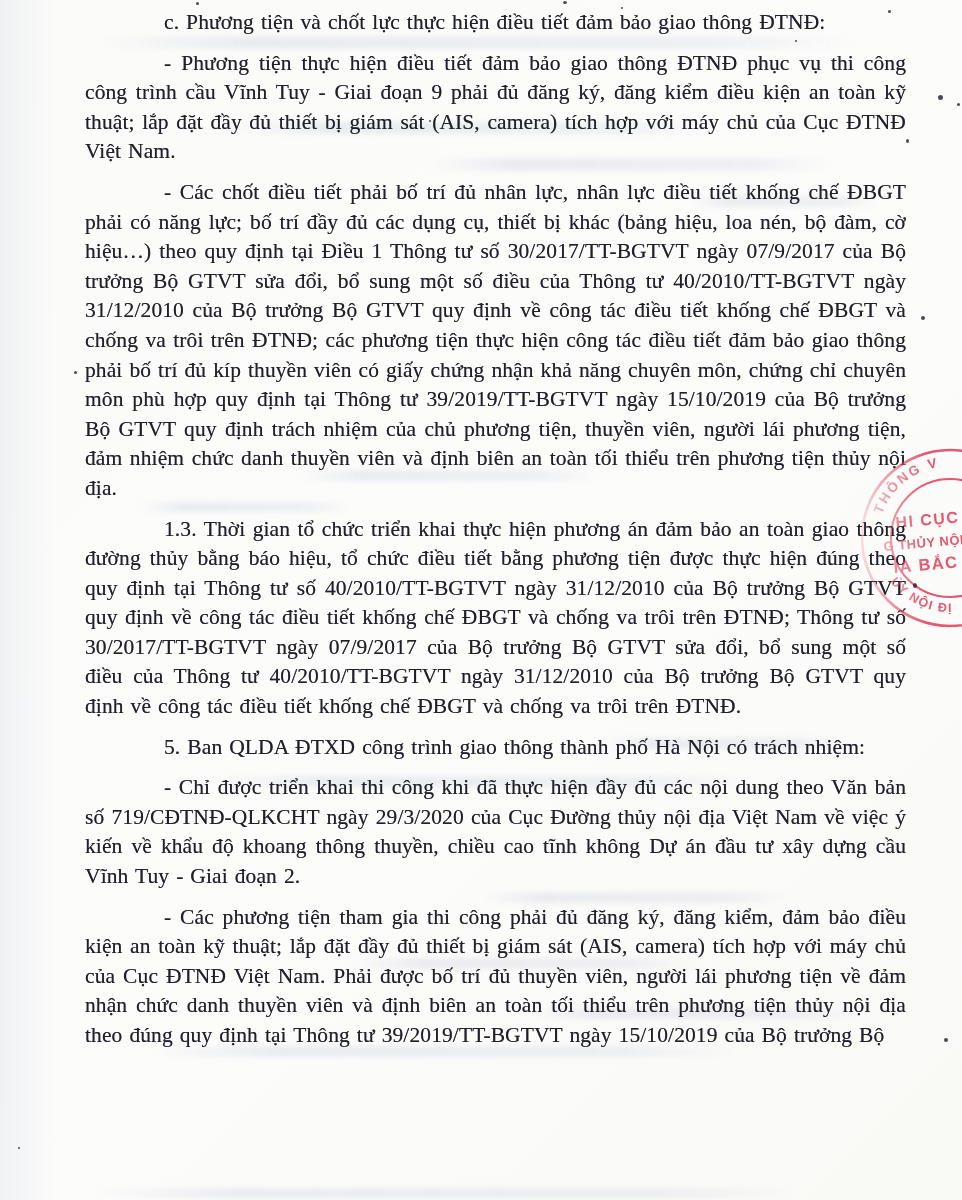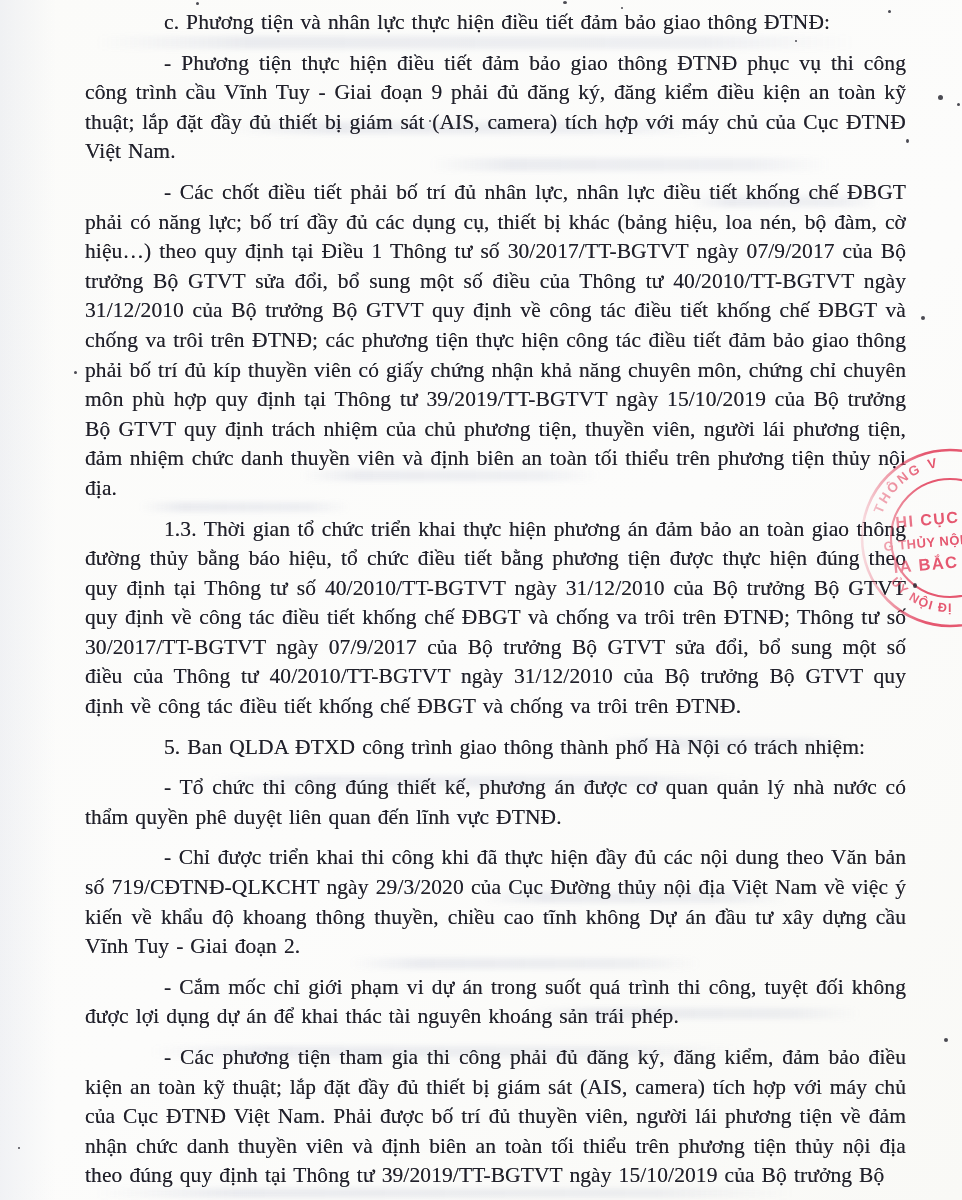--- a/index.html
+++ b/index.html
@@ -77,28 +77,26 @@
   <div class="smudge" style="left:140px; top:502px;  width:210px; height:10px;"></div>
   <div class="smudge" style="left:600px; top:738px;  width:250px; height:11px;"></div>
   <div class="smudge" style="left:210px; top:776px;  width:540px; height:11px;"></div>
   <div class="smudge" style="left:480px; top:892px;  width:310px; height:11px;"></div>
   <div class="smudge" style="left:350px; top:958px;  width:350px; height:11px;"></div>
   <div class="smudge" style="left:530px; top:1008px; width:330px; height:11px;"></div>
   <div class="smudge" style="left:150px; top:1046px; width:590px; height:11px;"></div>
   <div class="smudge" style="left:95px;  top:1188px; width:700px; height:10px;"></div>
 
   <div class="doc">
-    <p>c. Phương tiện và nhân lực thực hiện điều tiết đảm bảo giao thông ĐTNĐ:</p>
+    <p>c. Phương tiện và chốt lực thực hiện điều tiết đảm bảo giao thông ĐTNĐ:</p>
     <p>- Phương tiện thực hiện điều tiết đảm bảo giao thông ĐTNĐ phục vụ thi công công trình cầu Vĩnh Tuy - Giai đoạn 9 phải đủ đăng ký, đăng kiểm điều kiện an toàn kỹ thuật; lắp đặt đầy đủ thiết bị giám sát (AIS, camera) tích hợp với máy chủ của Cục ĐTNĐ Việt Nam.</p>
     <p>- Các chốt điều tiết phải bố trí đủ nhân lực, nhân lực điều tiết khống chế ĐBGT phải có năng lực; bố trí đầy đủ các dụng cụ, thiết bị khác (bảng hiệu, loa nén, bộ đàm, cờ hiệu…) theo quy định tại Điều 1 Thông tư số 30/2017/TT-BGTVT ngày 07/9/2017 của Bộ trưởng Bộ GTVT sửa đổi, bổ sung một số điều của Thông tư 40/2010/TT-BGTVT ngày 31/12/2010 của Bộ trưởng Bộ GTVT quy định về công tác điều tiết khống chế ĐBGT và chống va trôi trên ĐTNĐ; các phương tiện thực hiện công tác điều tiết đảm bảo giao thông phải bố trí đủ kíp thuyền viên có giấy chứng nhận khả năng chuyên môn, chứng chỉ chuyên môn phù hợp quy định tại Thông tư 39/2019/TT-BGTVT ngày 15/10/2019 của Bộ trưởng Bộ GTVT quy định trách nhiệm của chủ phương tiện, thuyền viên, người lái phương tiện, đảm nhiệm chức danh thuyền viên và định biên an toàn tối thiểu trên phương tiện thủy nội địa.</p>
     <p>1.3. Thời gian tổ chức triển khai thực hiện phương án đảm bảo an toàn giao thông đường thủy bằng báo hiệu, tổ chức điều tiết bằng phương tiện được thực hiện đúng theo quy định tại Thông tư số 40/2010/TT-BGTVT ngày 31/12/2010 của Bộ trưởng Bộ GTVT quy định về công tác điều tiết khống chế ĐBGT và chống va trôi trên ĐTNĐ; Thông tư số 30/2017/TT-BGTVT ngày 07/9/2017 của Bộ trưởng Bộ GTVT sửa đổi, bổ sung một số điều của Thông tư 40/2010/TT-BGTVT ngày 31/12/2010 của Bộ trưởng Bộ GTVT quy định về công tác điều tiết khống chế ĐBGT và chống va trôi trên ĐTNĐ.</p>
     <p>5. Ban QLDA ĐTXD công trình giao thông thành phố Hà Nội có trách nhiệm:</p>
-    <p>- Tổ chức thi công đúng thiết kế, phương án được cơ quan quản lý nhà nước có thẩm quyền phê duyệt liên quan đến lĩnh vực ĐTNĐ.</p>
     <p>- Chỉ được triển khai thi công khi đã thực hiện đầy đủ các nội dung theo Văn bản số 719/CĐTNĐ-QLKCHT ngày 29/3/2020 của Cục Đường thủy nội địa Việt Nam về việc ý kiến về khẩu độ khoang thông thuyền, chiều cao tĩnh không Dự án đầu tư xây dựng cầu Vĩnh Tuy - Giai đoạn 2.</p>
-    <p>- Cắm mốc chỉ giới phạm vi dự án trong suốt quá trình thi công, tuyệt đối không được lợi dụng dự án để khai thác tài nguyên khoáng sản trái phép.</p>
     <p>- Các phương tiện tham gia thi công phải đủ đăng ký, đăng kiểm, đảm bảo điều kiện an toàn kỹ thuật; lắp đặt đầy đủ thiết bị giám sát (AIS, camera) tích hợp với máy chủ của Cục ĐTNĐ Việt Nam. Phải được bố trí đủ thuyền viên, người lái phương tiện về đảm nhận chức danh thuyền viên và định biên an toàn tối thiểu trên phương tiện thủy nội địa theo đúng quy định tại Thông tư 39/2019/TT-BGTVT ngày 15/10/2019 của Bộ trưởng Bộ</p>
   </div>
 
   <svg class="stamp" viewBox="0 0 220 220">
     <g stroke="#e2405c" fill="none">
       <circle cx="100" cy="98" r="88" stroke-width="2.6"></circle>
       <circle cx="100" cy="98" r="59" stroke-width="2.1"></circle>
     </g>
     <defs>
       <path id="arcTop" d="M 30.5 79.4 A 72 72 0 0 1 90 26.7"></path>

